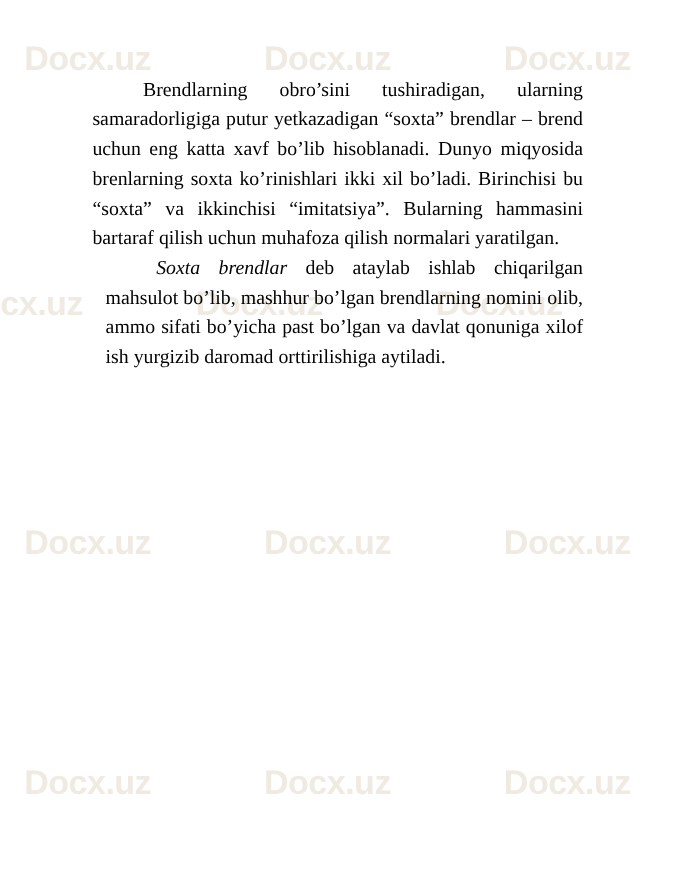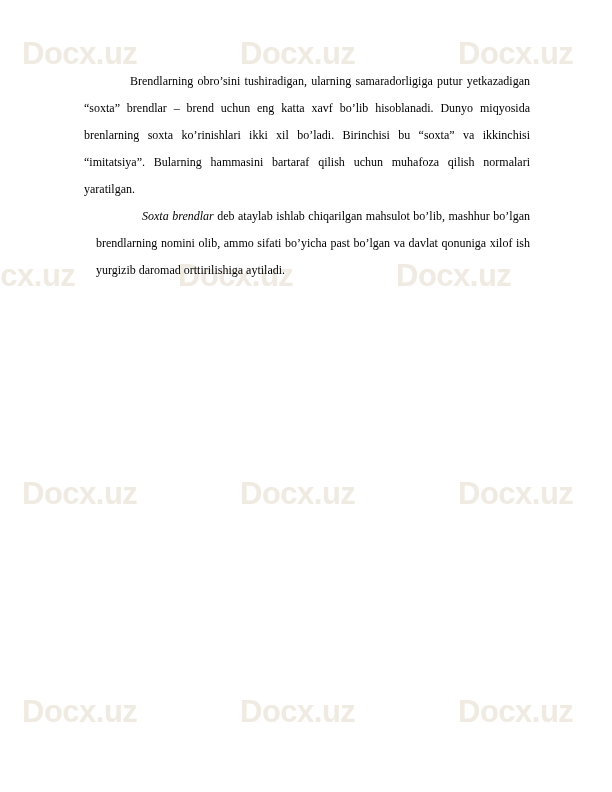--- a/index.html
+++ b/index.html
@@ -46,21 +46,21 @@
     z-index: 1;
   }
   #content {
     position: absolute;
     left: 84px;
     top: 68px;
     width: 446px;
   }
   p.para {
     margin: 0 0 0 0;
-    font-size: 12px;
+    font-size: 18px;
     line-height: 27px;
     text-align: justify;
     text-justify: inter-word;
     color: #000000;
     text-indent: 46px;
   }
   p.para + p.para {
     margin-top: 0;
     margin-left: 12px;
   }

